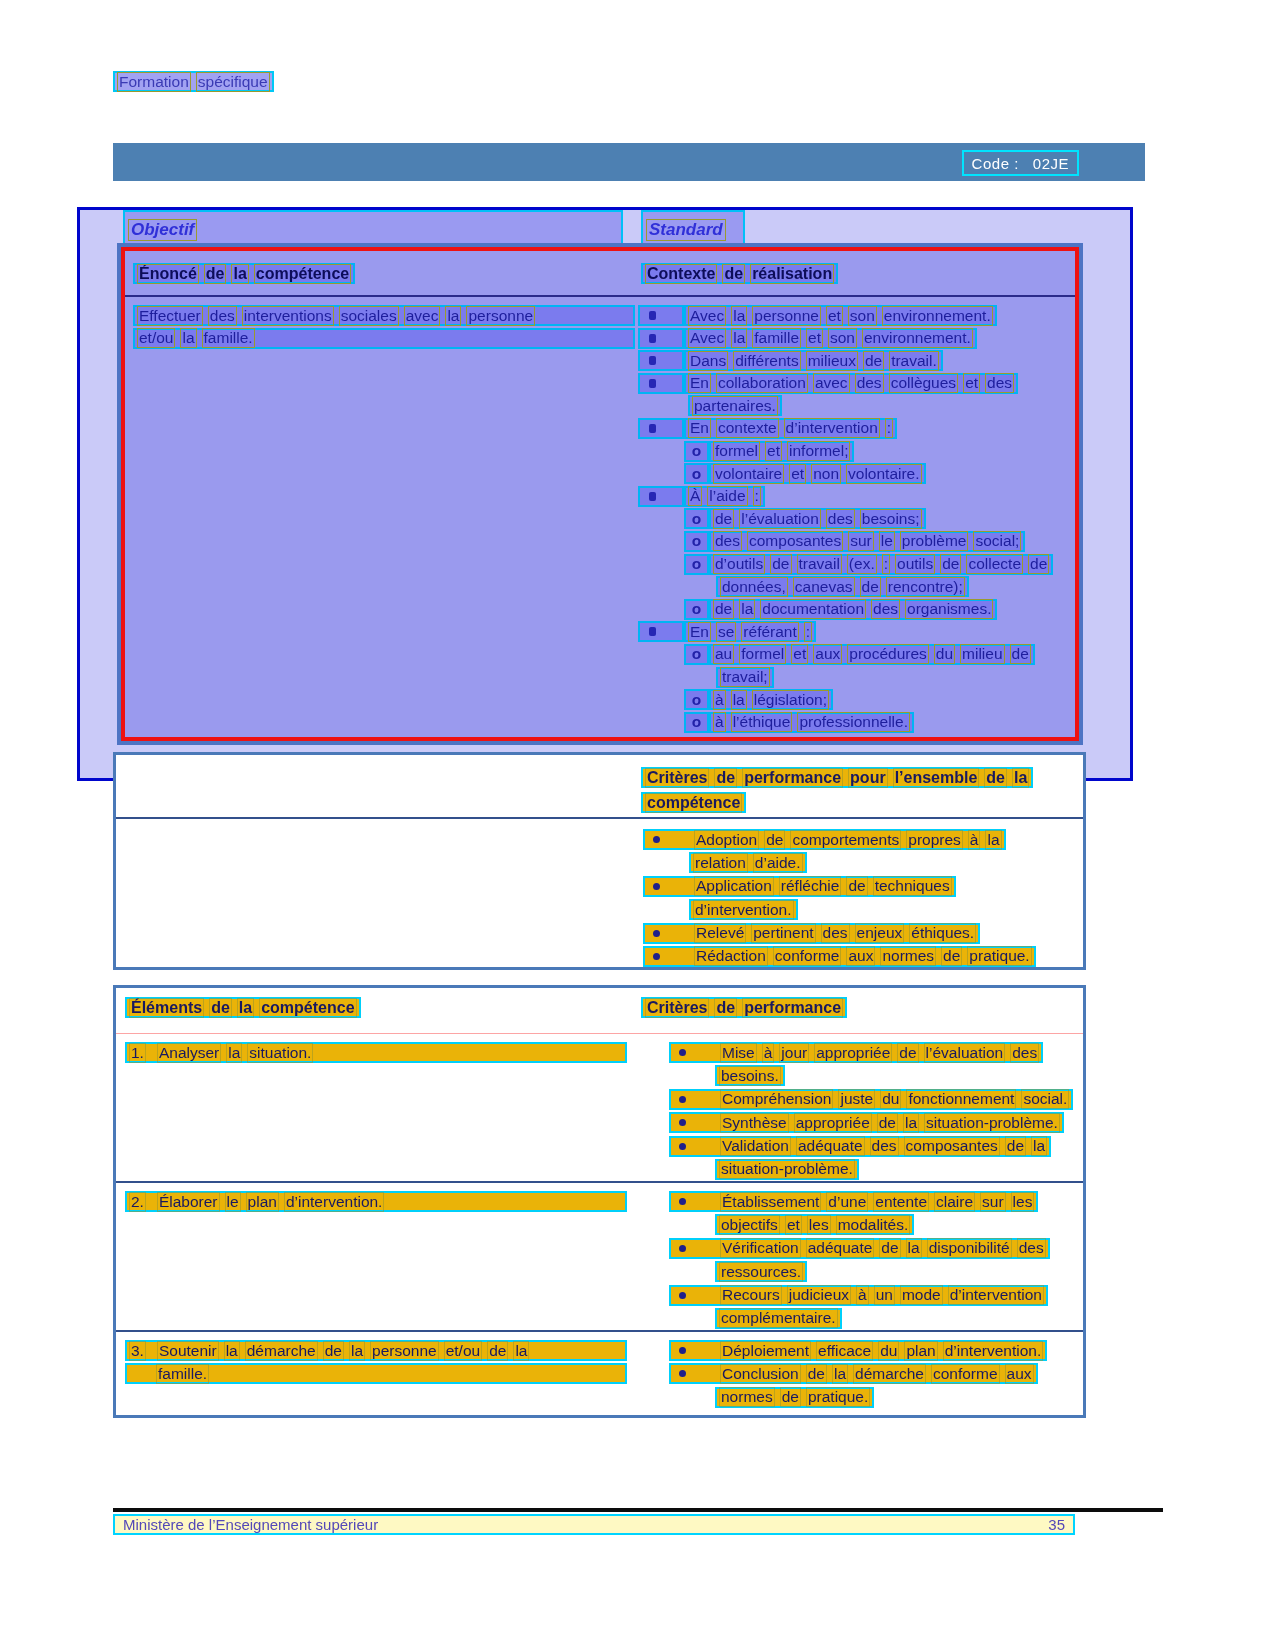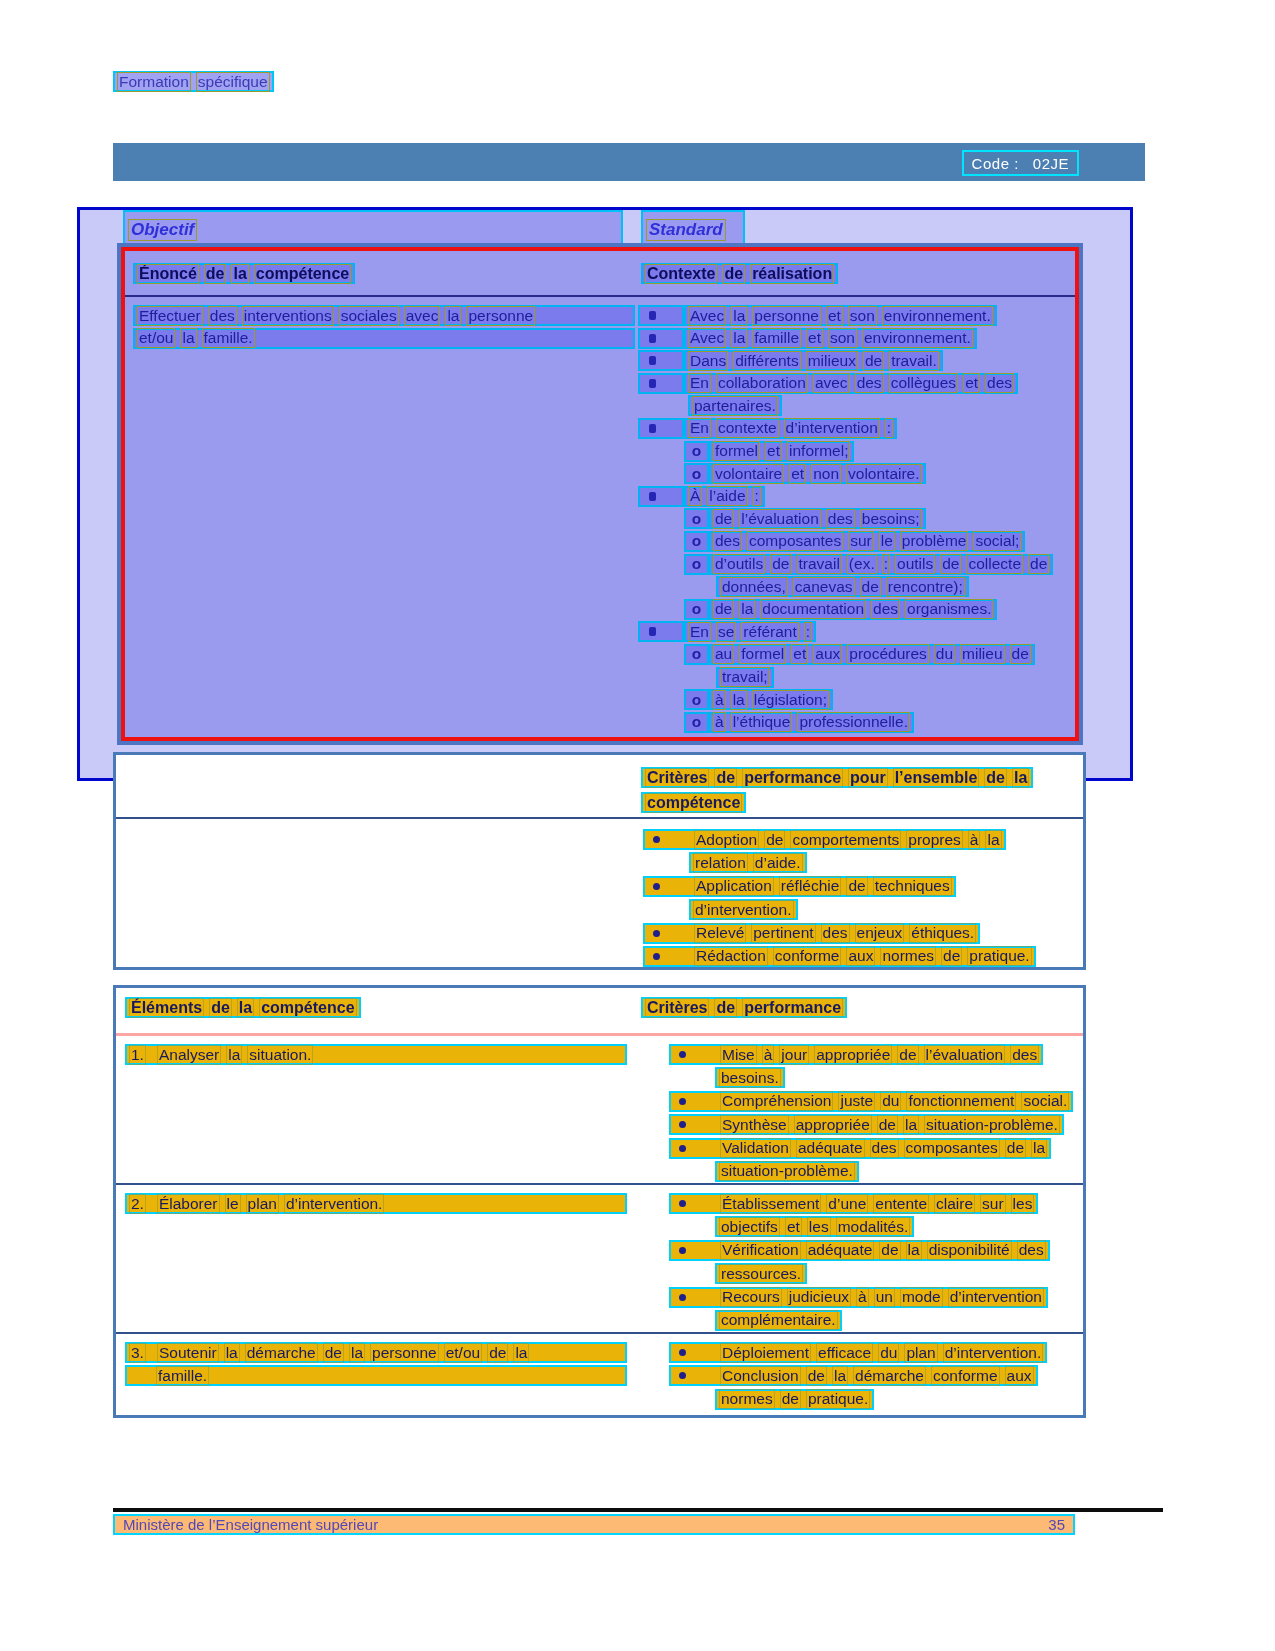--- a/index.html
+++ b/index.html
@@ -65,32 +65,32 @@
   .table2{position:absolute;left:113px;top:752px;width:973px;height:218px;
           border:3px solid #4a79b8;box-sizing:border-box;background:#ffffff;}
   .t2-hdr{position:absolute;left:0;right:0;top:0;height:62px;border-bottom:2px solid #32508c;}
   .t2h1{position:absolute;left:525px;top:12px;}
   .t2h2{position:absolute;left:525px;top:37px;}
   .t2-body{position:absolute;left:527px;top:74px;}
 
   .table3{position:absolute;left:113px;top:985px;width:973px;height:433px;
           border:3px solid #4a79b8;box-sizing:border-box;background:#ffffff;
           display:flex;flex-direction:column;}
-  .t3-hdr{position:relative;height:45px;border-bottom:3px solid #fca5a5;flex:none;}
+  .t3-hdr{position:relative;height:45px;border-bottom:1px solid #fca5a5;flex:none;}
   .t3-hdrL{position:absolute;left:9px;top:9px;}
   .t3-hdrR{position:absolute;left:525px;top:9px;}
   .t3-row{position:relative;border-bottom:2px solid #32508c;flex:none;}
   .t3-row.r1,.t3-row.r2{height:147px;}
   .t3-row.r3{flex:1;border-bottom:none;}
   .t3-l{position:absolute;left:9px;top:8px;width:502px;}
   .t3-r{position:absolute;left:553px;top:8px;}
 
   
   .footer-line{position:absolute;left:113px;top:1508px;width:1050px;height:4px;background:#0c0c0c;}
-  .footer-bar{position:absolute;left:113px;top:1514px;width:962px;height:21px;background:#fdba74;
+  .footer-bar{position:absolute;left:113px;top:1514px;width:962px;height:21px;background:#fef9c3;
               border:2px solid #00d4ff;box-sizing:border-box;display:flex;justify-content:space-between;
               align-items:center;padding:0 8px;color:#5348b8;font-size:15px;}
 </style>
 </head>
 <body>
 
 <div class="page">
 
   <div id="top-label" class="lines za">
       <div class="line">

